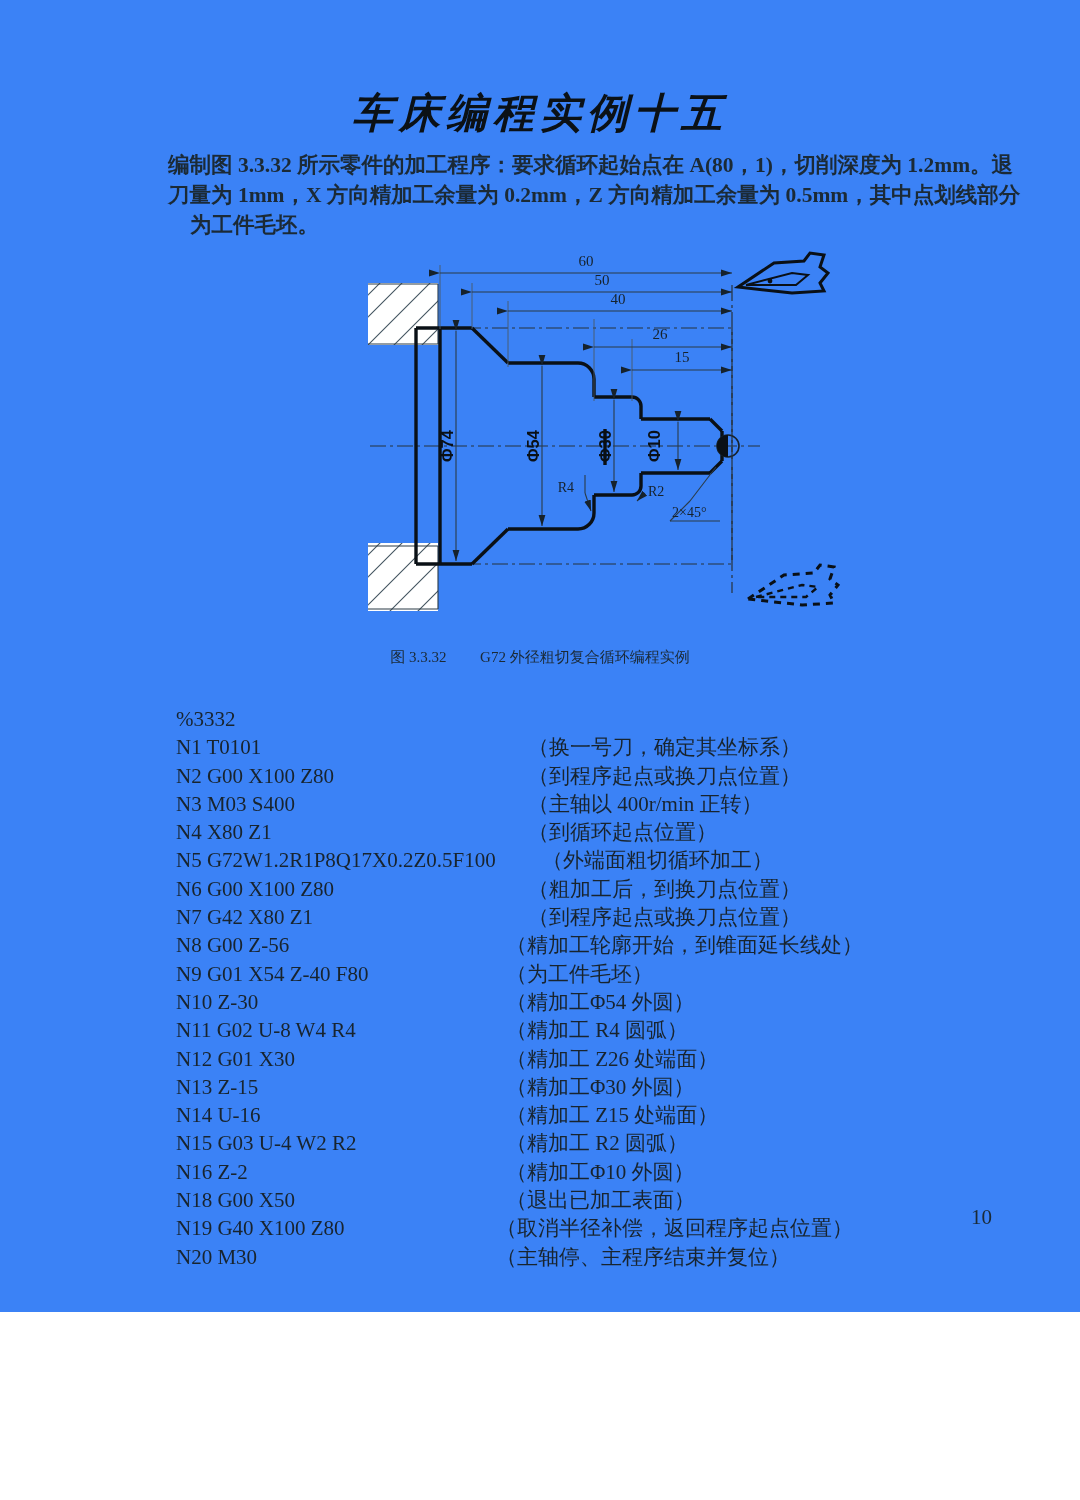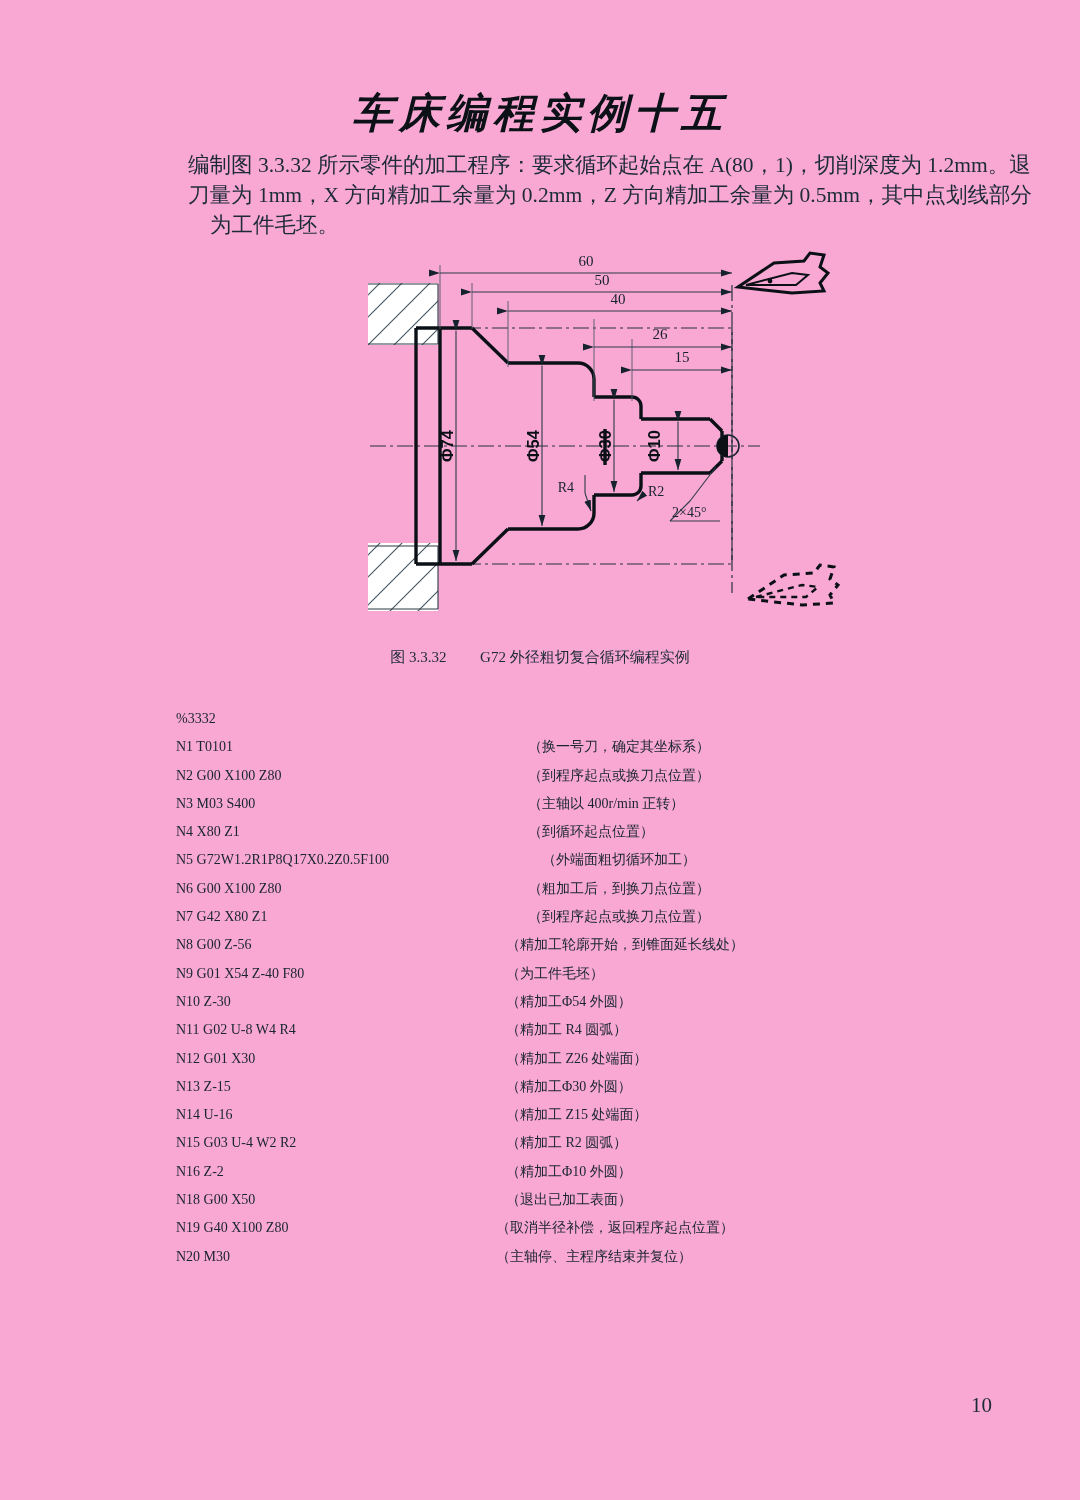--- a/index.html
+++ b/index.html
@@ -13,50 +13,51 @@
     position: relative;
     font-family: "Liberation Serif", "DejaVu Serif", serif;
     color: #101820;
     overflow: hidden;
   }
 
   .page {
     position: absolute;
     left: 0; top: 0;
     width: 1080px;
-    height: 1500px;
-    background: #f9a8d4;
+    height: 1312px;
+    background: #3b82f6;
   }
 
   
   .doc-title {
     position: absolute;
     left: 0; top: 86px;
     width: 1080px;
     text-align: center;
     font-family: "DejaVu Serif", serif;
     font-size: 41px;
     font-weight: bold;
     font-style: italic;
     letter-spacing: 6px;
     color: #0b1116;
     white-space: nowrap;
   }
 
   
   .intro {
     position: absolute;
-    left: 188px;
+    left: 168px;
     top: 150px;
     width: 760px;
     font-size: 21.5px;
     line-height: 30px;
     text-align: justify;
     text-indent: 0;
     color: #1b2a36;
+    font-weight: bold;
   }
   .intro .ln { display: block; white-space: nowrap; }
   .intro .ln.last { text-indent: 22px; }
 
   
   .figure-wrap {
     position: absolute;
     left: 360px;
     top: 243px;
     width: 490px;
@@ -78,21 +79,21 @@
   
   .listing {
     position: absolute;
     left: 176px;
     top: 705px;
     width: 800px;
   }
   .code-row {
     position: relative;
     height: 28.3px;
-    font-size: 14px;
+    font-size: 21px;
     line-height: 28.3px;
     white-space: nowrap;
     color: #18242e;
     font-family: Liberation Serif, serif;
   }
   .code-col {
     position: absolute;
     left: 0; top: 0;
   }
   .cmt-col {

